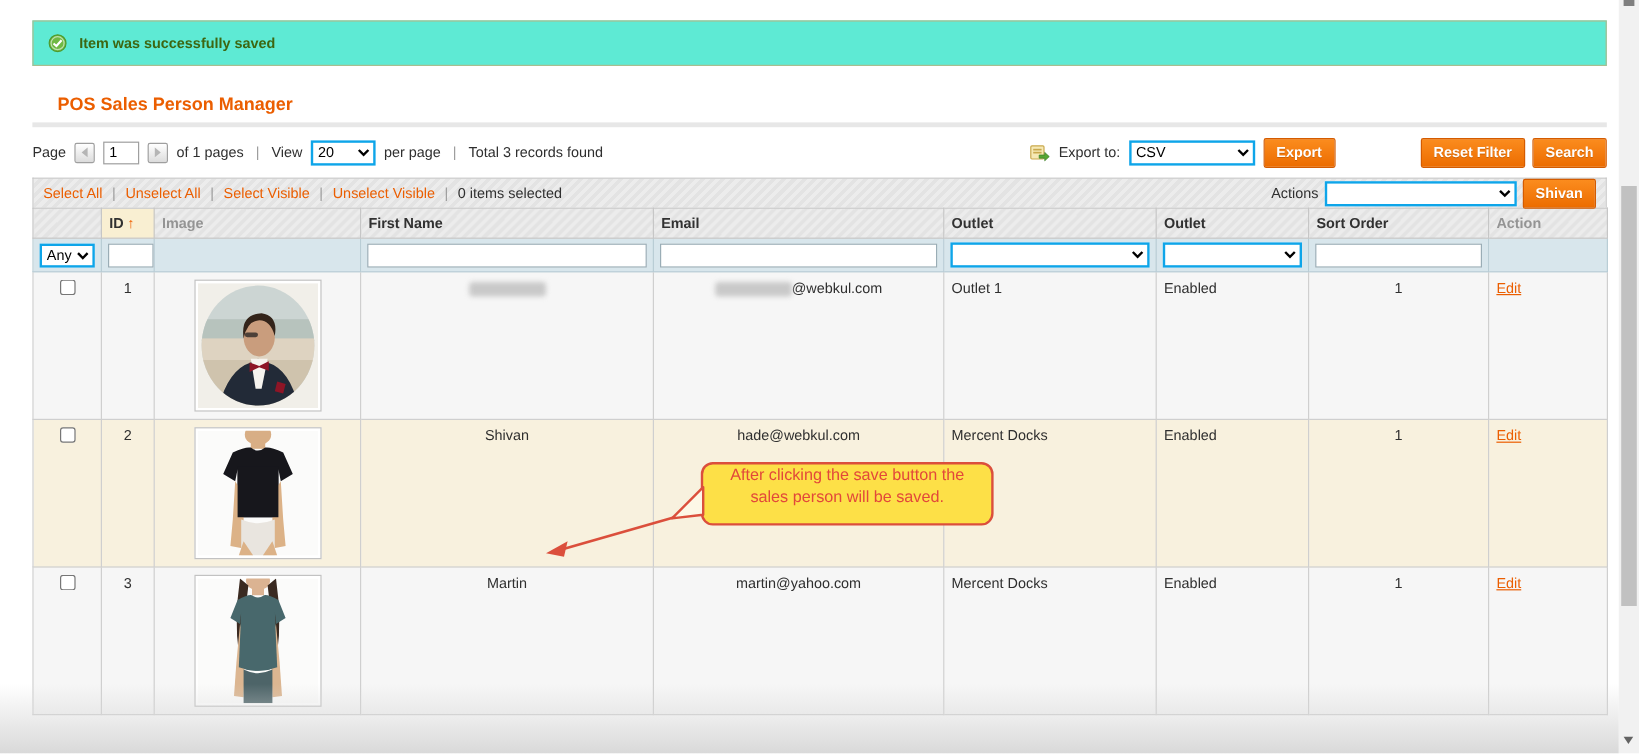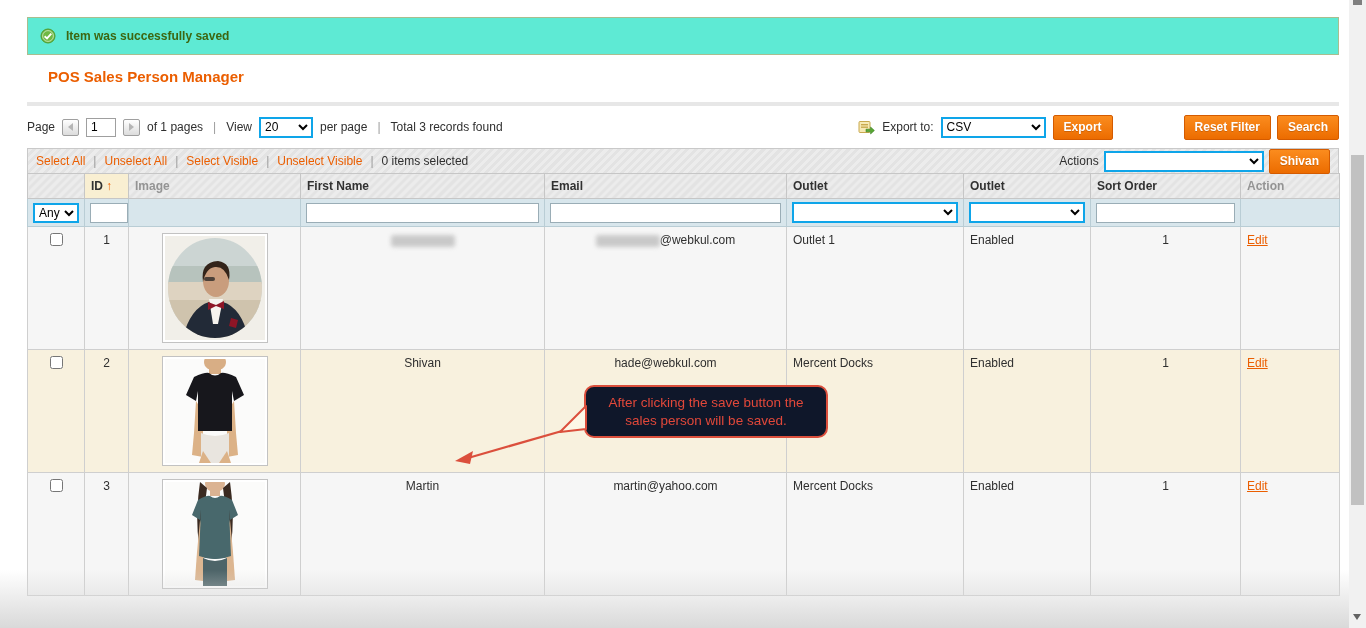--- a/index.html
+++ b/index.html
@@ -10,21 +10,21 @@
 
   
   .success-msg {
     margin-top: 17px; height: 38px; background: #5eead4;
     border: 1px solid #a9bd8f; display: flex; align-items: center; padding: 0 12px;
   }
   .success-msg .check { margin-right: 10px; display: inline-flex; }
   .success-msg .msg-text { color: #3d6611; font-weight: bold; font-size: 12px; }
 
   
-  .page-head { display: flex; align-items: flex-start; justify-content: space-between; margin-top: 13px; height: 28px; }
+  .page-head { display: flex; align-items: flex-end; justify-content: space-between; margin-top: 13px; height: 28px; }
   .page-title { color: #eb5e00; font-size: 15px; font-weight: bold; padding-left: 21px; }
   .head-divider { height: 4px; background: #e7e7e7; margin-top: 6px; }
 
   
   .btn {
     display: inline-flex; align-items: center; gap: 6px;
     background: linear-gradient(#fb8c1e, #ec6c00);
     border: 1px solid #d45b00; border-radius: 2px;
     color: #fff; font-weight: bold; font-size: 12px;
     padding: 4px 10px 5px; cursor: pointer; font-family: inherit;
@@ -89,23 +89,23 @@
   .imgbox svg { display: block; }
 
   .redact {
     display: inline-block; width: 64px; height: 12px; background: #c9c9c9;
     border-radius: 3px; filter: blur(2px); vertical-align: middle;
   }
 
   
   .callout {
     position: absolute; left: 584px; top: 385px; width: 244px; height: 53px;
-    background: #0f172a; border: 2px solid #db4f3c; border-radius: 10px;
+    background: #fde047; border: 2px solid #db4f3c; border-radius: 10px;
     color: #e2483a; font-size: 13.5px; line-height: 18px; text-align: center;
-    display: flex; flex-direction: column; justify-content: center; z-index: 5;
+    display: flex; flex-direction: column; z-index: 5;
   }
   .callout-arrow { position: absolute; left: 440px; top: 402px; z-index: 6; }
 
   
   .bottom-fade {
     position: absolute; left: 0; right: 17px; bottom: 0; height: 58px;
     background: linear-gradient(rgba(255,255,255,0), #d9d9d9); pointer-events: none;
   }
 
   

